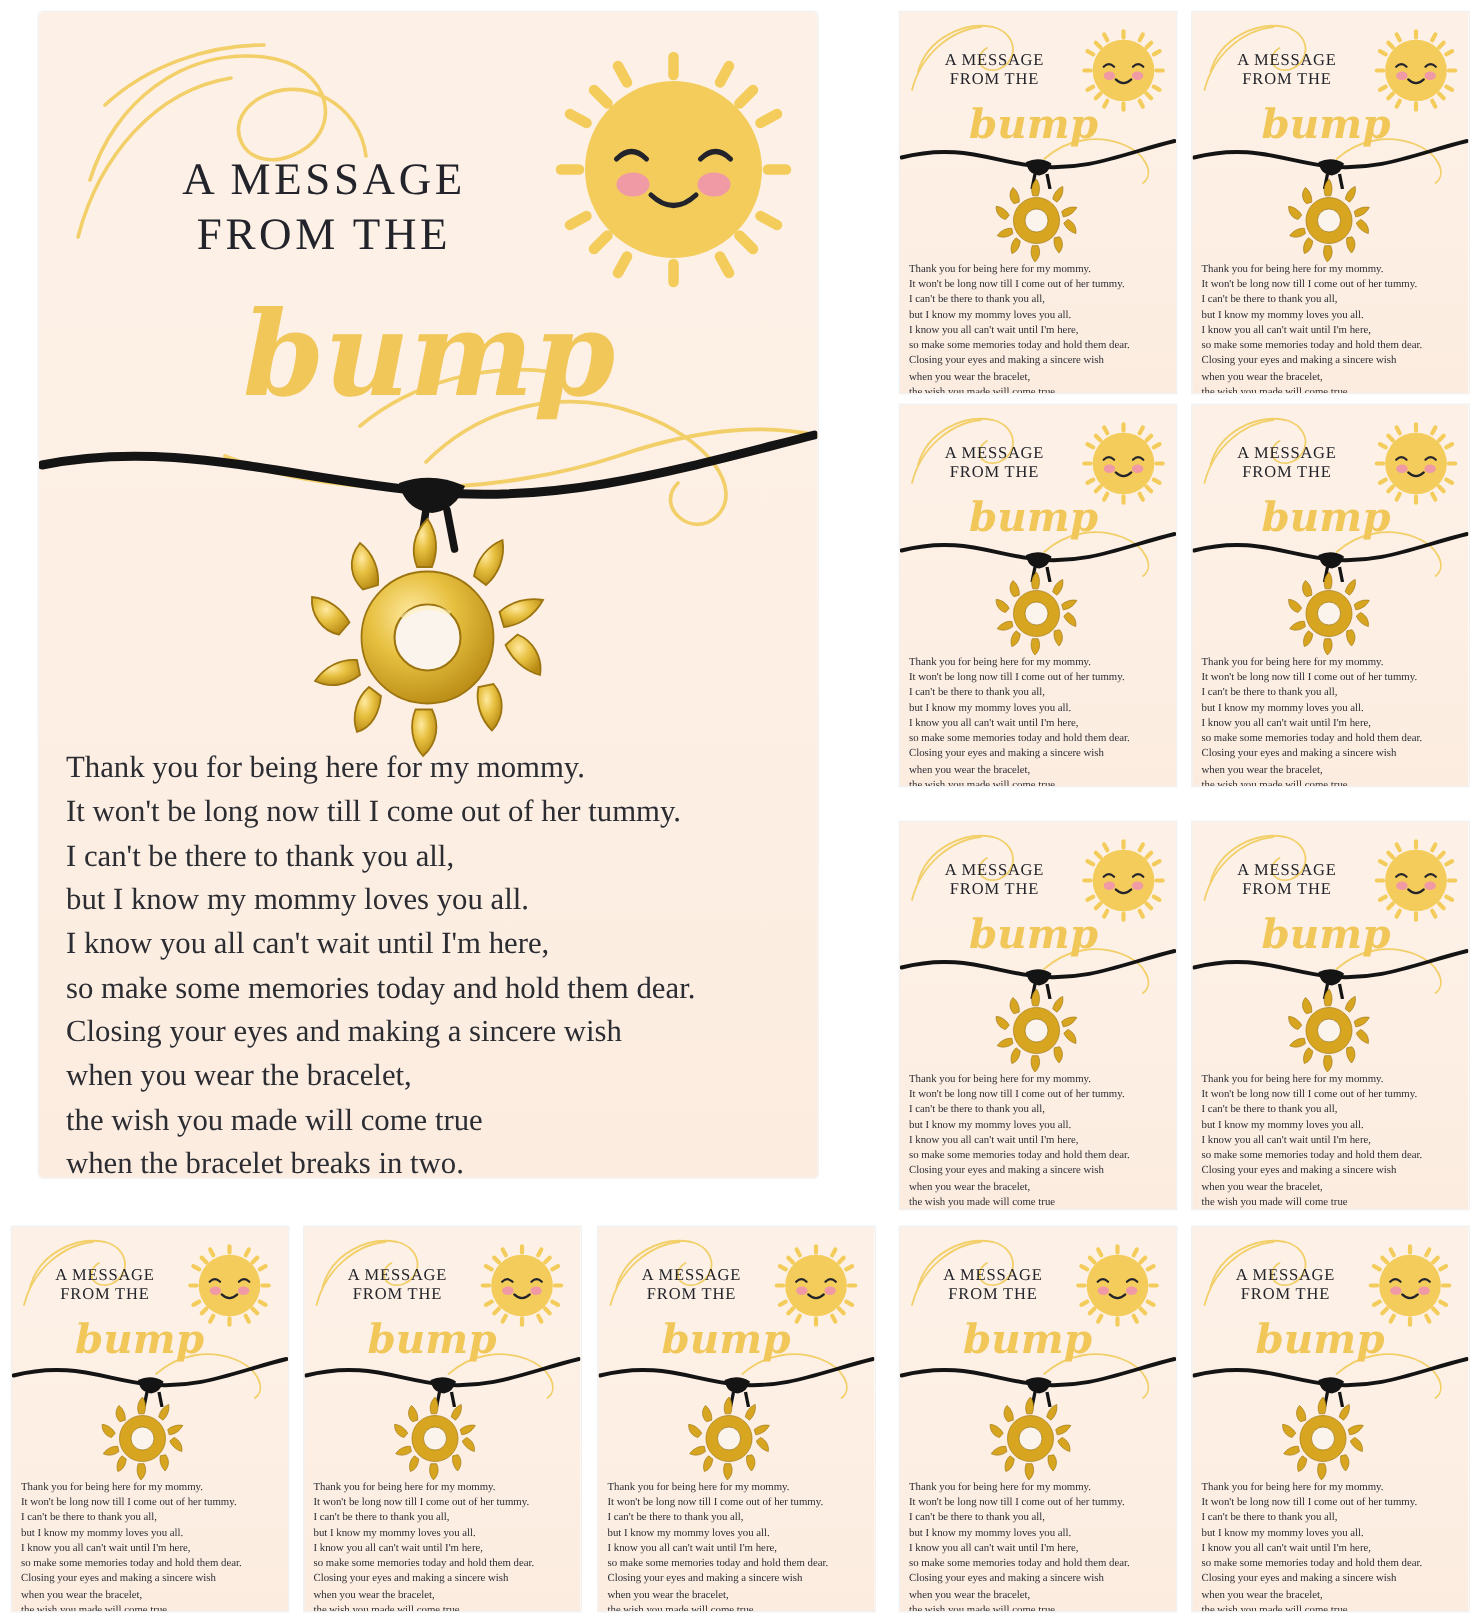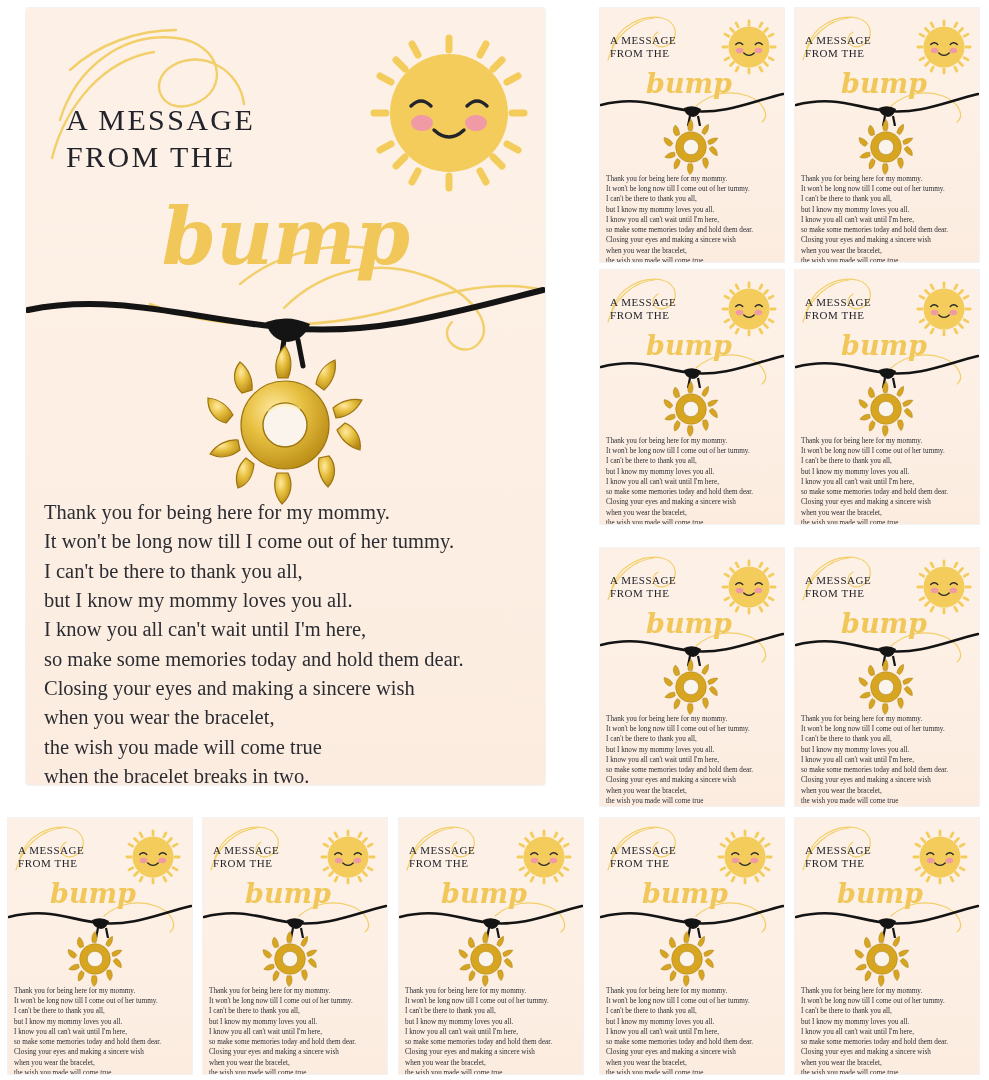--- a/index.html
+++ b/index.html
@@ -11,21 +11,21 @@
     position:absolute;
     background:#fdf0e6;
     background:linear-gradient(180deg,#fdf1e7 0%,#fdefe4 55%,#fcece0 100%);
     box-shadow:0 0 0 1px rgba(0,0,0,0.05);
     overflow:hidden;
   }
   .card .doodle{position:absolute;left:0;top:0;width:100%;height:100%;pointer-events:none;}
 
   .title{
     position:absolute;
-    text-align:left;
+    text-align:center;
     color:#23242b;
     letter-spacing:0.08em;
     font-family:"Liberation Serif", serif;
     line-height:1.22;
     white-space:pre-line;
   }
   .bump{
     position:absolute;
     text-align:center;
     color:#f1c75a;

